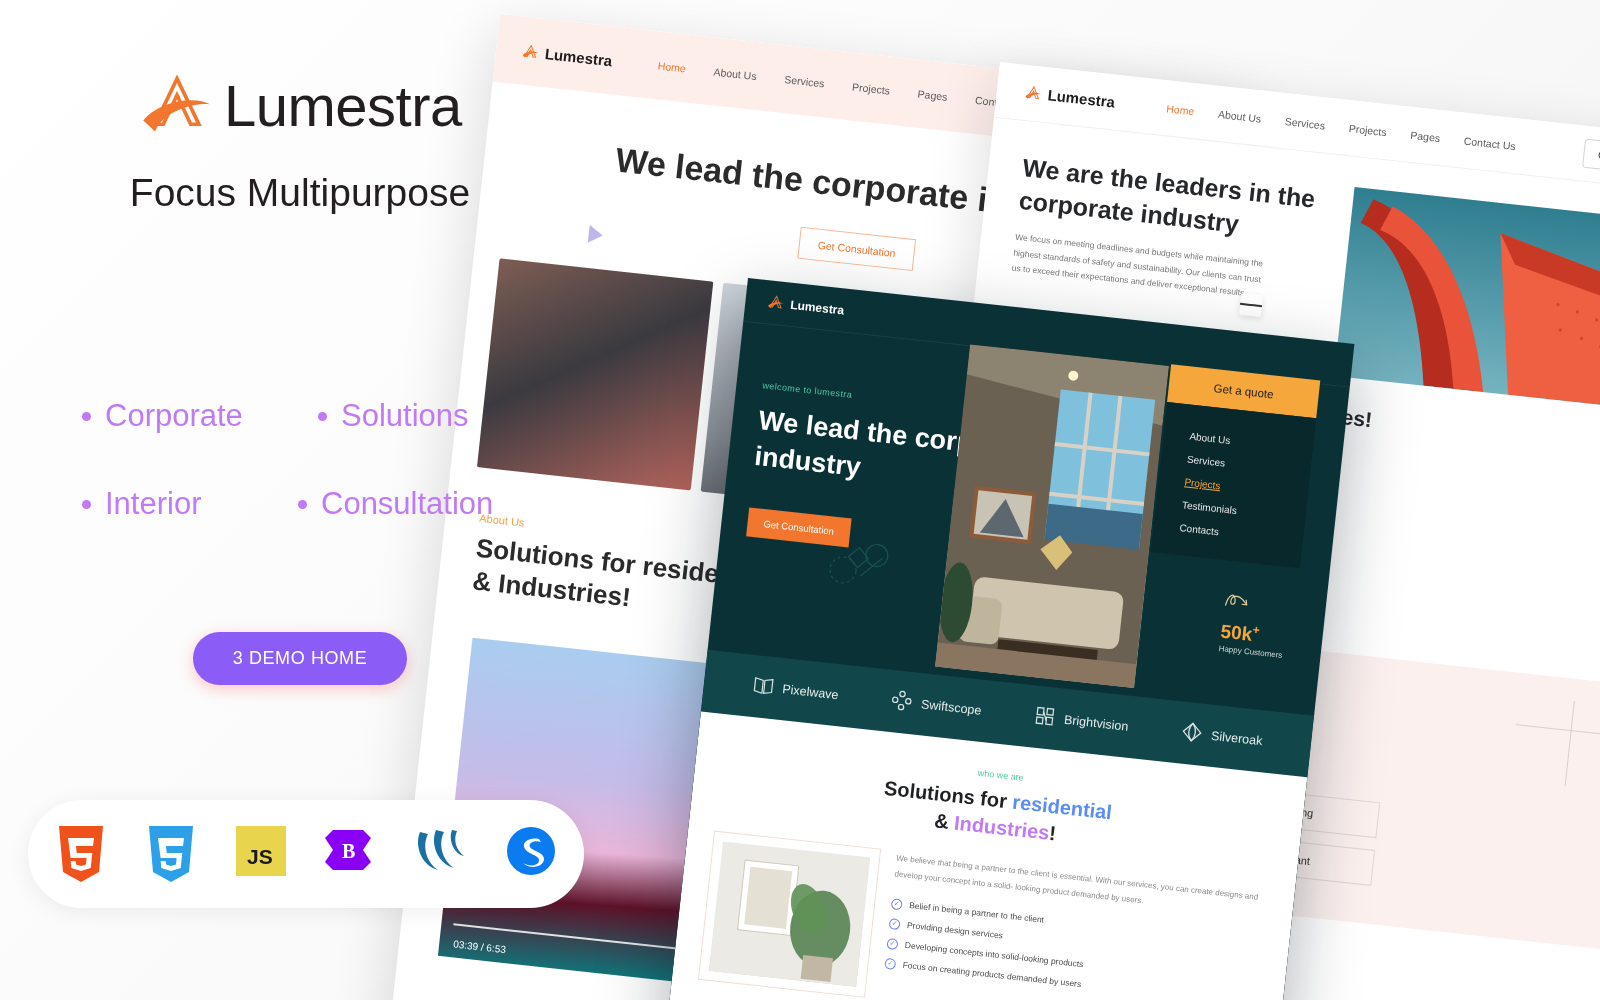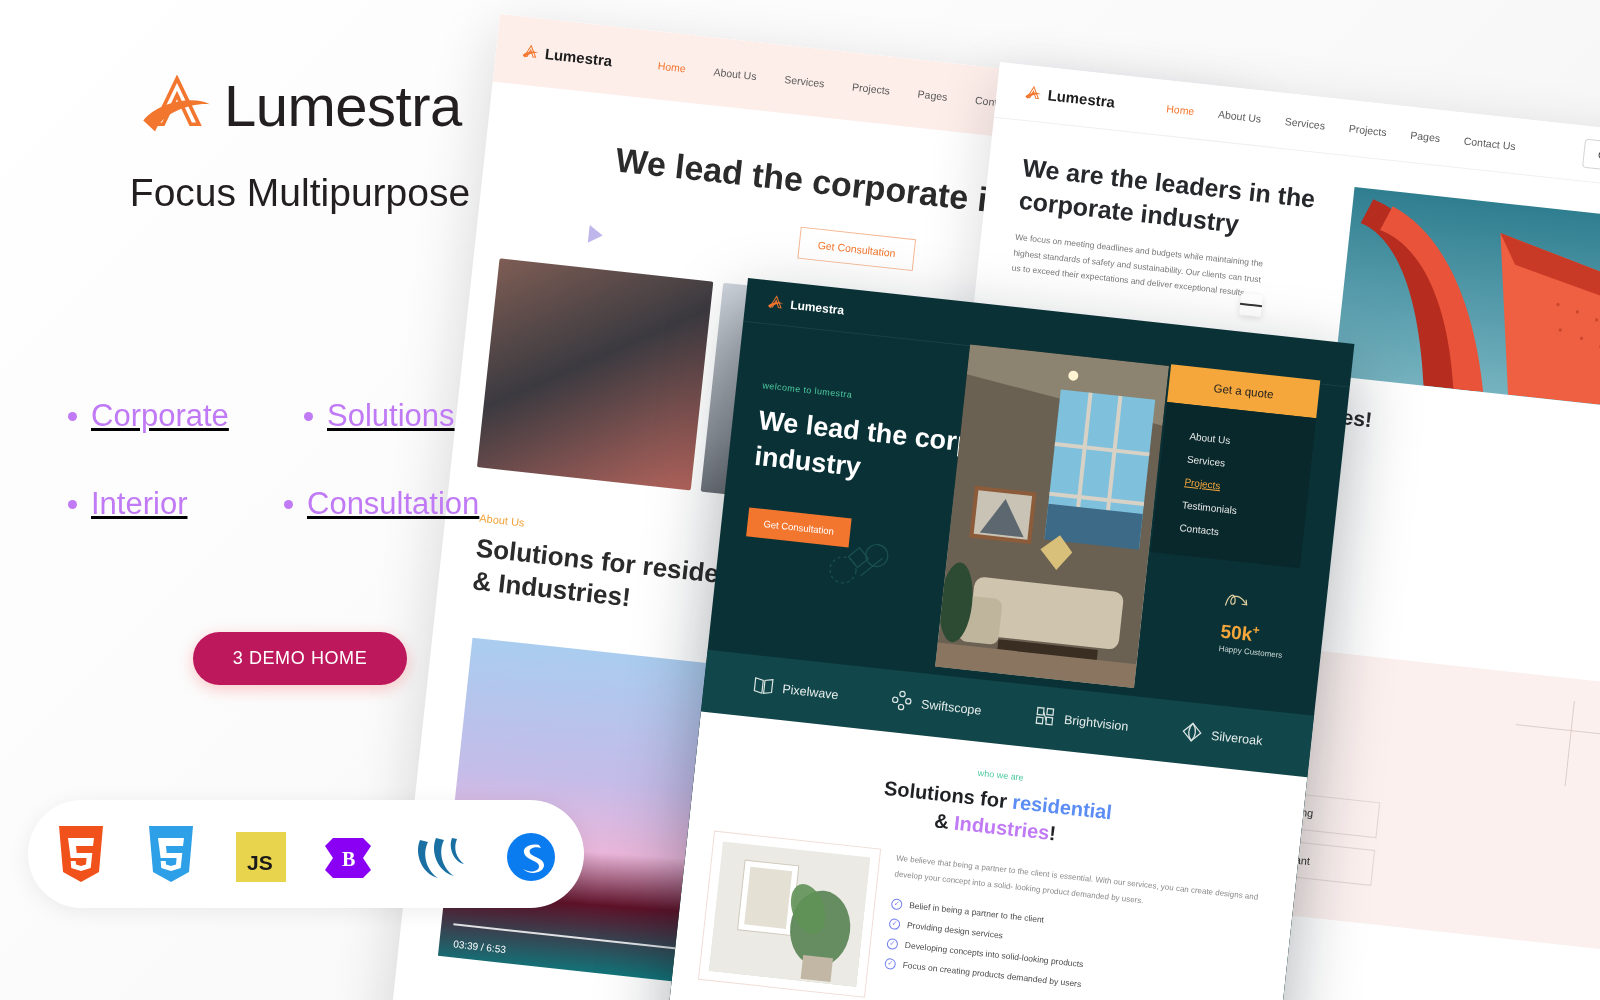--- a/index.html
+++ b/index.html
@@ -12,39 +12,39 @@
   .stage { position:absolute; inset:0; overflow:hidden; }
 
   
   .left { position:absolute; left:0; top:0; width:600px; height:1000px; z-index:40; }
   .logo-row { position:absolute; left:140px; top:72px; display:flex; align-items:center; gap:10px; }
   .logo-mark { width:74px; height:62px; position:relative; }
   .logo-text { font-size:58px; font-weight:400; color:#231f20; letter-spacing:-0.5px;
                font-family:"Liberation Sans", sans-serif; }
   .headline { position:absolute; left:0; top:168px; width:600px; text-align:center;
               font-size:39px; line-height:1.28; color:#231f20; font-weight:400; padding:0 40px; }
-  .tags { position:absolute; left:68px; top:398px; width:470px;text-decoration:underline; }
+  .tags { position:absolute; left:82px; top:398px; width:470px; }
   .tag-row { display:flex; }
   .tag-row + .tag-row { margin-top:52px; }
   .tag { color:#c07af5; font-size:31px; display:flex; align-items:center; gap:14px; white-space:nowrap; }
   .tag .dot { width:9px; height:9px; border-radius:50%; background:#c07af5; flex:0 0 auto; }
   .tag.t-corporate { width:236px; }
   .tag.t-interior { width:216px; }
   .cta-wrap { position:absolute; left:0; top:632px; width:600px; display:flex; justify-content:center; }
   .cta {
-    background:#be185d; color:#fff; border:none; border-radius:32px;
+    background:#8b5cf6; color:#fff; border:none; border-radius:32px;
     padding:16px 40px; font-size:18px; letter-spacing:.6px; cursor:pointer;
     box-shadow:0 4px 16px rgba(251,11,11,.22); font-family:"Liberation Sans", sans-serif;text-align:right;
   }
   .techbar {
     position:absolute; left:28px; top:800px; width:556px; height:108px;
     background:#fff; border-radius:56px; box-shadow:0 4px 22px rgba(0,0,0,.07);
     display:flex; align-items:center; justify-content:center; gap:34px;
   }
-  .tech { width:56px; height:56px; display:flex; align-items:flex-end; justify-content:center; }
+  .tech { width:56px; height:56px; display:flex; align-items:flex-start; justify-content:center; }
 
   
   .mock { position:absolute; background:#fff; box-shadow:0 18px 60px rgba(20,20,40,.16); overflow:hidden; }
 
   
   .mockA {
     left:500px; top:14px; width:760px; height:1080px;
     transform: rotate(6.2deg); transform-origin: top left; z-index:10;
   }
   .mockA .navbar { height:68px; background:#fdeeea; display:flex; align-items:center; padding:0 26px; gap:0; }

